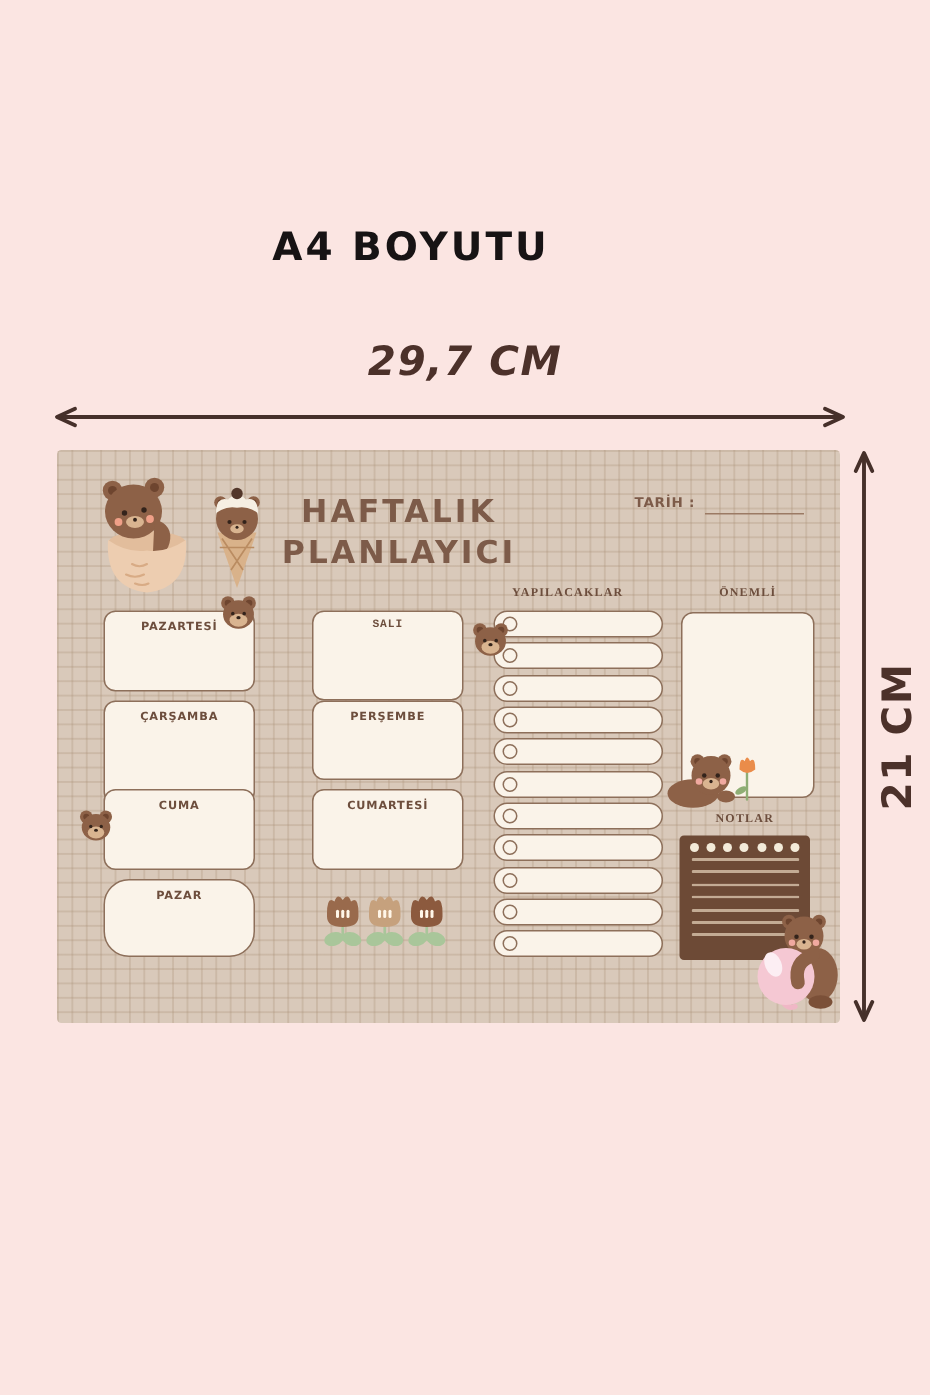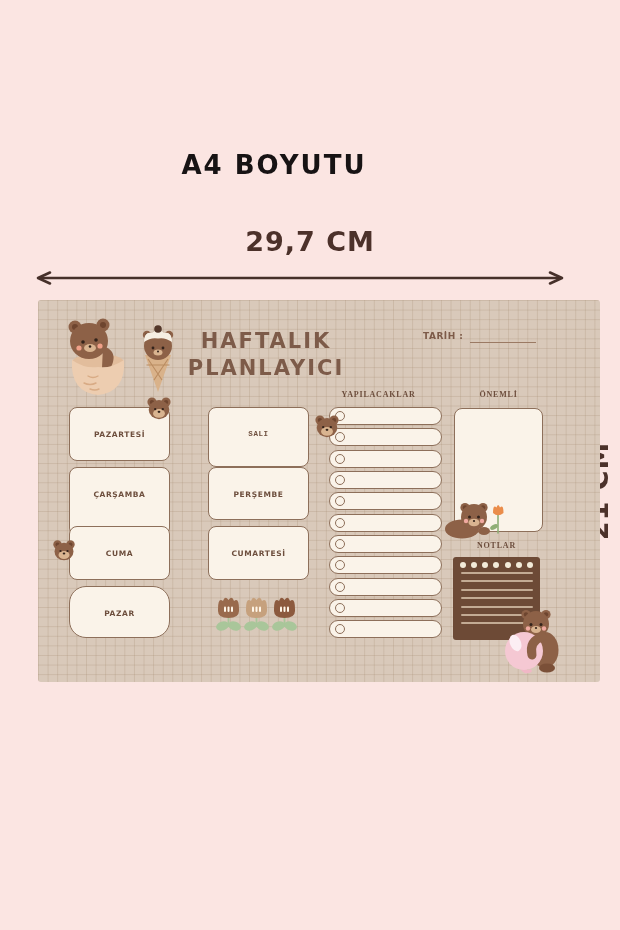--- a/index.html
+++ b/index.html
@@ -7,38 +7,37 @@
     position:relative;width:620px;height:930px;overflow:hidden;
     background:#fbe5e2;
     font-family:"DejaVu Sans","Liberation Sans",sans-serif;
   }
   .a4-title{
     position:absolute;top:110px;left:0;width:548px;text-align:center;
     font-size:26px;font-weight:800;letter-spacing:2px;color:#171314;margin-top:40px;
   }
   .width-label{
     position:absolute;top:226px;left:0;width:620px;text-align:center;
-    font-size:27px;font-weight:800;letter-spacing:1px;color:#4c312a;
+    font-size:27px;font-weight:800;letter-spacing:1px;color:#4c312a;font-style:italic;
   }
   .h-arrow{position:absolute;left:32px;top:270px;}
   .v-arrow{position:absolute;left:568px;top:296px;}
   .height-label{
     position:absolute;left:538px;top:431px;width:120px;height:120px;
     display:flex;align-items:center;justify-content:center;
     transform:rotate(-90deg);white-space:nowrap;
     font-size:27px;font-weight:800;letter-spacing:1px;color:#4c312a;
   }
   .planner{
     position:absolute;left:38px;top:300px;width:522px;height:382px;
     background-color:#d9c9ba;border-radius:3px;
     background-image:
       linear-gradient(to right, rgba(168,142,116,0.28) 1px, transparent 1px),
       linear-gradient(to bottom, rgba(168,142,116,0.28) 1px, transparent 1px);
     background-size:9.6px 9.6px;
-    padding-left:40px;
   }
   .planner *{box-sizing:border-box;}
   .deco{position:absolute;z-index:2;}
   .planner-title{
     position:absolute;left:118px;top:28px;width:220px;text-align:center;
     color:#7d5b49;font-weight:800;font-size:21px;letter-spacing:2px;line-height:27px;
     z-index:1;
   }
   .date-label{
     position:absolute;left:385px;top:31px;font-size:9px;font-weight:700;
@@ -50,21 +49,21 @@
   }
   .col-header{
     position:absolute;text-align:center;font-size:8px;font-weight:800;
     letter-spacing:0.8px;color:#6d4e3d;font-family:Liberation Serif, serif;
   }
   .day-card{
     position:absolute;width:101px;background:#faf3e9;
     border:1px solid #8d6f5a;border-radius:8px;z-index:1;
   }
   .day-label{
-    margin-top:22px;text-align:center;font-size:7.5px;font-weight:700;
+    margin-top:5px;text-align:center;font-size:7.5px;font-weight:700;
     letter-spacing:0.6px;color:#6d4e3d;
   }
   .tulip-row{position:absolute;left:177px;top:294px;display:flex;gap:1px;z-index:1;}
   .todo-list{position:absolute;left:291px;top:107px;width:113px;z-index:1;}
   .todo-pill{
     position:relative;height:18px;margin-bottom:3.35px;background:#faf3e9;
     border:1px solid #8d6f5a;border-radius:10px;
   }
   .pill-circle{
     position:absolute;left:5px;top:3px;width:10px;height:10px;border-radius:50%;

